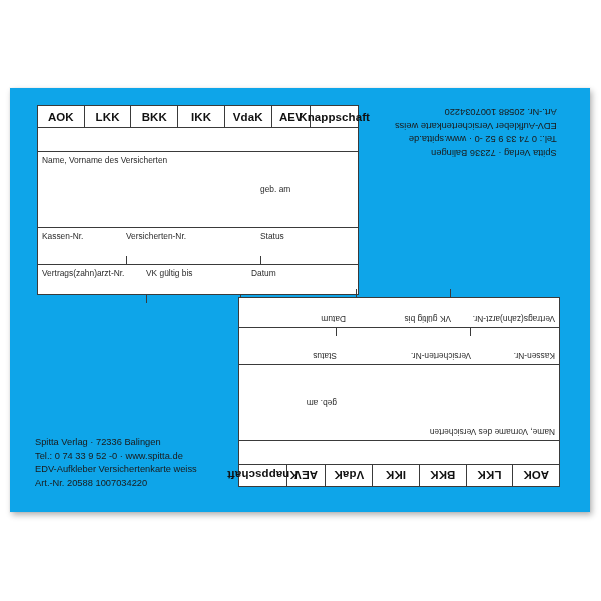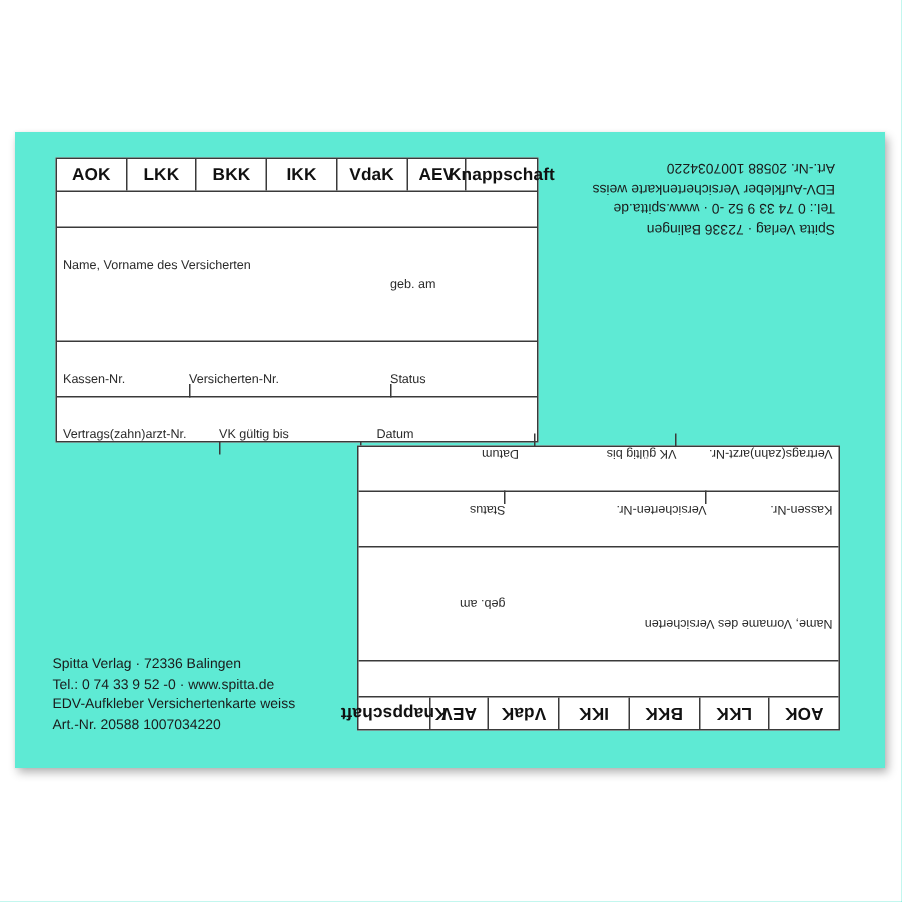--- a/index.html
+++ b/index.html
@@ -22,21 +22,21 @@
     background: #ffffff;
   }
 
   
   #card {
     position: absolute;
     left: 10px;
     top: 88px;
     width: 580px;
     height: 424px;
-    background: #5eead4;
+    background: #0ea5e9;
     box-shadow: 2px 3px 6px rgba(0,0,0,0.30), 0 0 0 1px rgba(0,0,0,0.02);
   }
 
   
   .form {
     position: absolute;
     box-sizing: border-box;
     border: 1px solid #3a3a3a;
     background: #ffffff;
   }
@@ -75,21 +75,21 @@
   .row-kassen { height: 37px; }
   .row-vertrag{ height: 31px; border-bottom: none; }
 
   .lbl {
     position: absolute;
     font-size: 8.4px;
     color: #2b2b2b;
     white-space: nowrap;
     line-height: 10px;
   }
-  .lbl-top { top: 19px; }
+  .lbl-top { top: 3px; }
 
   
   .tick {
     position: absolute;
     width: 1px;
     background: #3a3a3a;
   }
   .tick-up {                 
     top: -9px;
     height: 9px;

